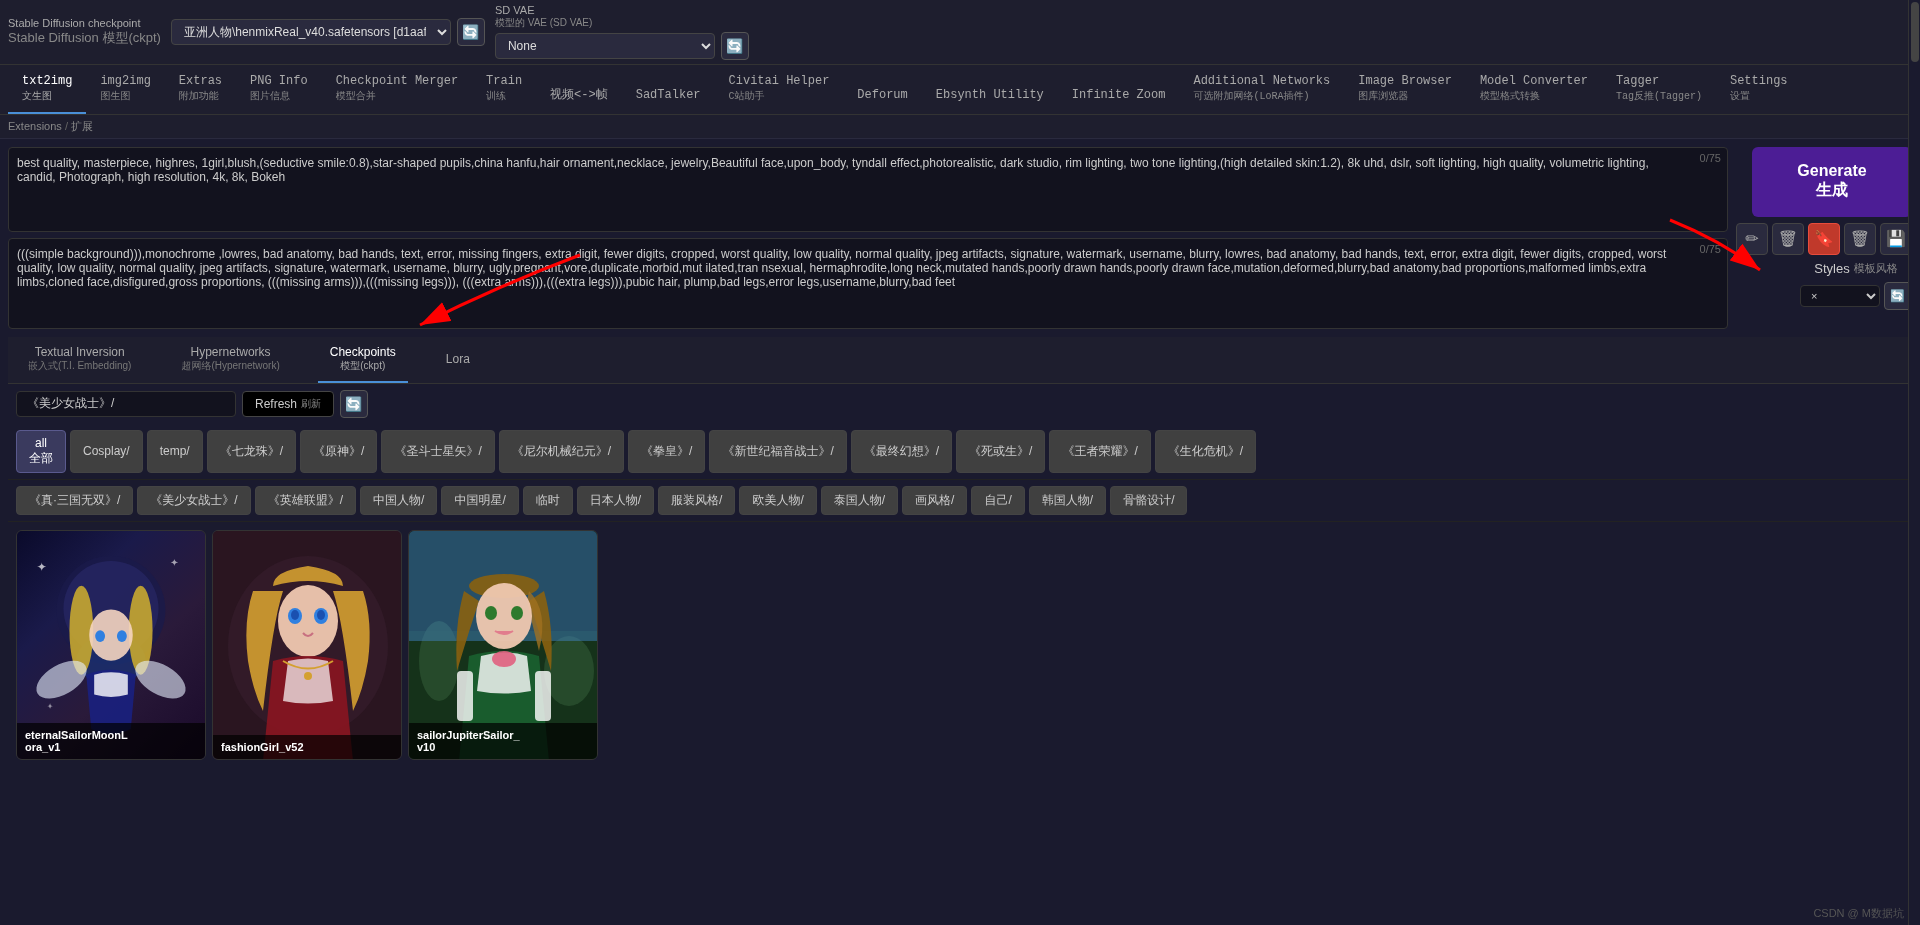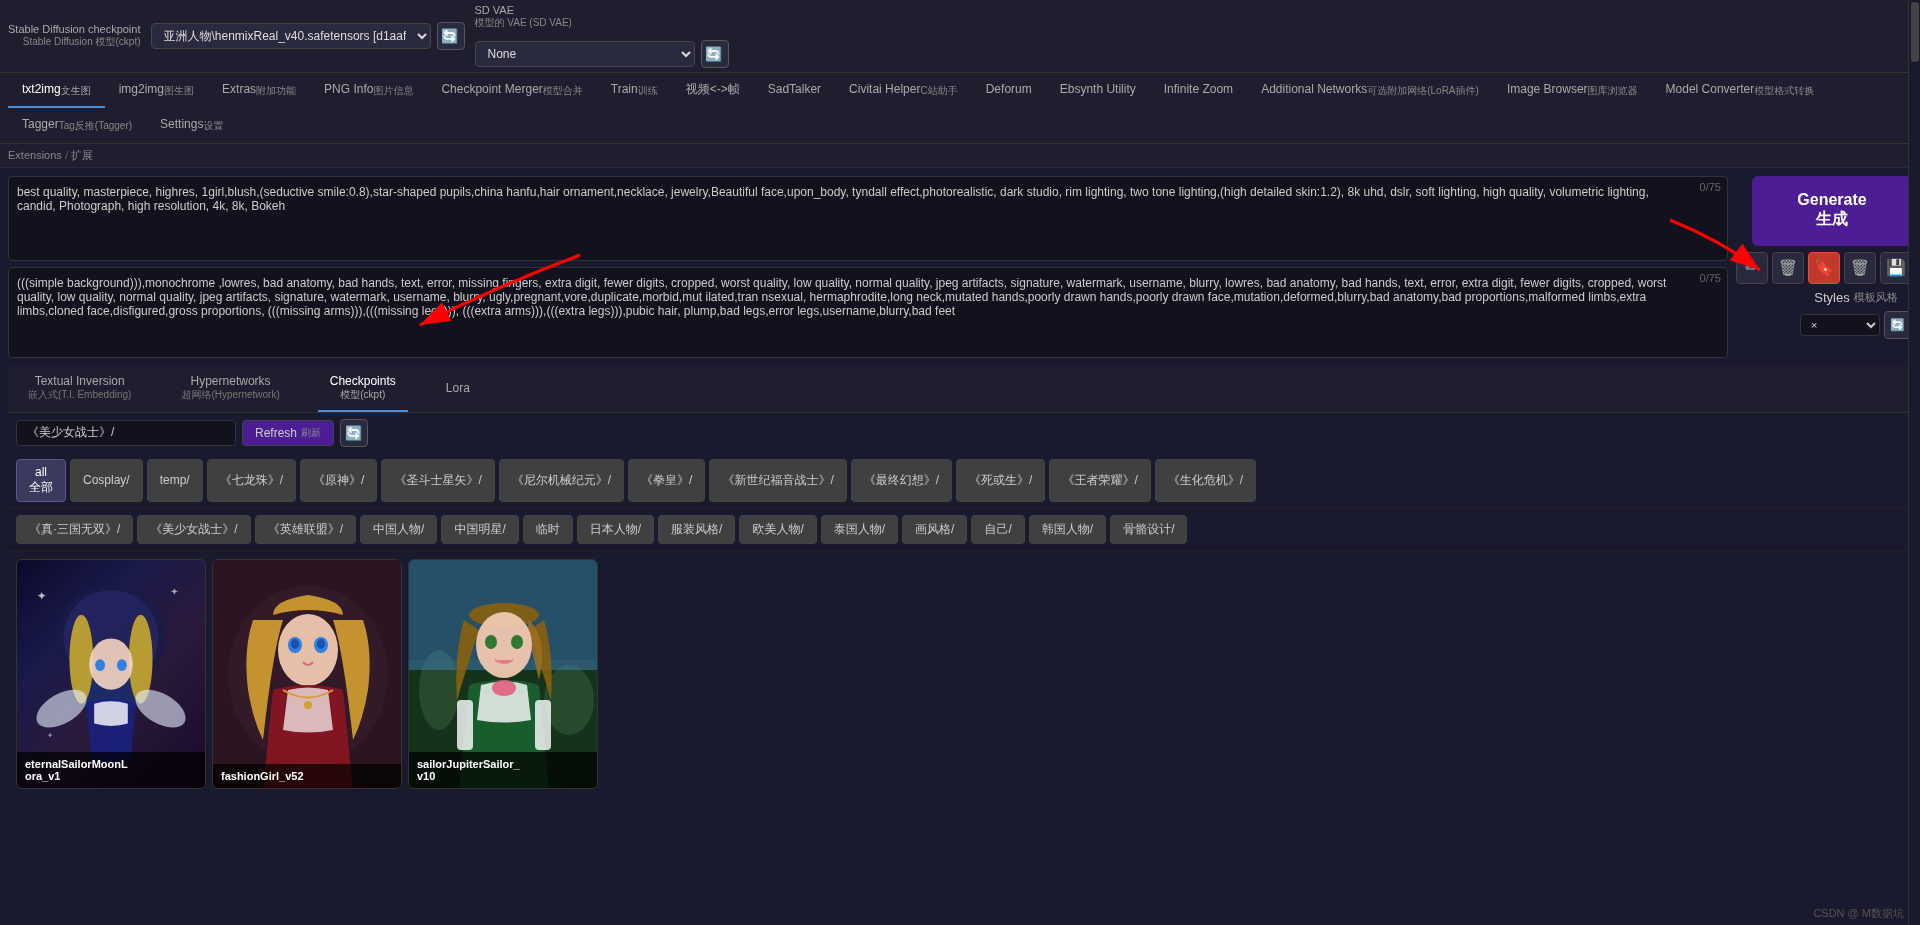--- a/index.html
+++ b/index.html
@@ -94,42 +94,44 @@
       color: #ddd;
       padding: 2px 8px;
       border-radius: 4px;
       font-size: 12px;
       width: 50px;
       text-align: center;
     }
     .vae-section {
       display: flex;
       flex-direction: column;
-      gap: 10px;
+      gap: 2px;
     }
     .vae-label { font-size: 11px; color: #aaa; }
 
     
     .nav-tabs {
       background: #1e1e2e;
       display: flex;
       align-items: flex-end;
       padding: 0 8px;
       border-bottom: 1px solid #333;
       flex-wrap: wrap;
     }
     .nav-tab {
       padding: 8px 14px;
       cursor: pointer;
       color: #aaa;
       font-size: 12px;
       border-bottom: 2px solid transparent;
       display: flex;
-      align-items: flex-end;
+      flex-direction: column;
+      align-items: flex-start;
       line-height: 1.4;
+      font-family: Liberation Mono, monospace;
     }
     .nav-tab.active {
       color: #fff;
       border-bottom: 2px solid #4a90d9;
     }
     .nav-tab .sub { font-size: 10px; color: #888; }
     .nav-tab.active .sub { color: #aaa; }
 
     
     .extensions-bar {
@@ -275,21 +277,21 @@
     .lora-search-input {
       background: #12121e;
       border: 1px solid #333;
       color: #ccc;
       padding: 5px 10px;
       border-radius: 4px;
       font-size: 12px;
       width: 220px;
     }
     .refresh-btn {
-      background: #4c1d95;
+      background: #000000;
       border: 1px solid #444;
       color: #ccc;
       padding: 5px 12px;
       border-radius: 4px;
       cursor: pointer;
       font-size: 12px;
       display: flex;
       align-items: center;
       gap: 4px;
     }
@@ -410,21 +412,21 @@
       width: 100%;
       height: 100%;
     }
   </style>
 </head>
 <body>
 
 <div class="top-bar">
   <div class="top-bar-left">
     <span>Stable Diffusion checkpoint</span>
-    <span style="color:#888;font-size:10px;text-align:right;">Stable Diffusion 模型(ckpt)</span>
+    <span style="color:#888;font-size:13px;">Stable Diffusion 模型(ckpt)</span>
   </div>
   <div class="checkpoint-selector">
     <select class="select-box select-box-wide"><option>亚洲人物\henmixReal_v40.safetensors [d1aaf7]</option></select>
     <button class="icon-btn" title="Refresh">🔄</button>
   </div>
 
   <div class="vae-section">
     <div class="vae-label">
       <span>SD VAE</span><br>
       <span style="font-size:10px;color:#888;">模型的 VAE (SD VAE)</span>

